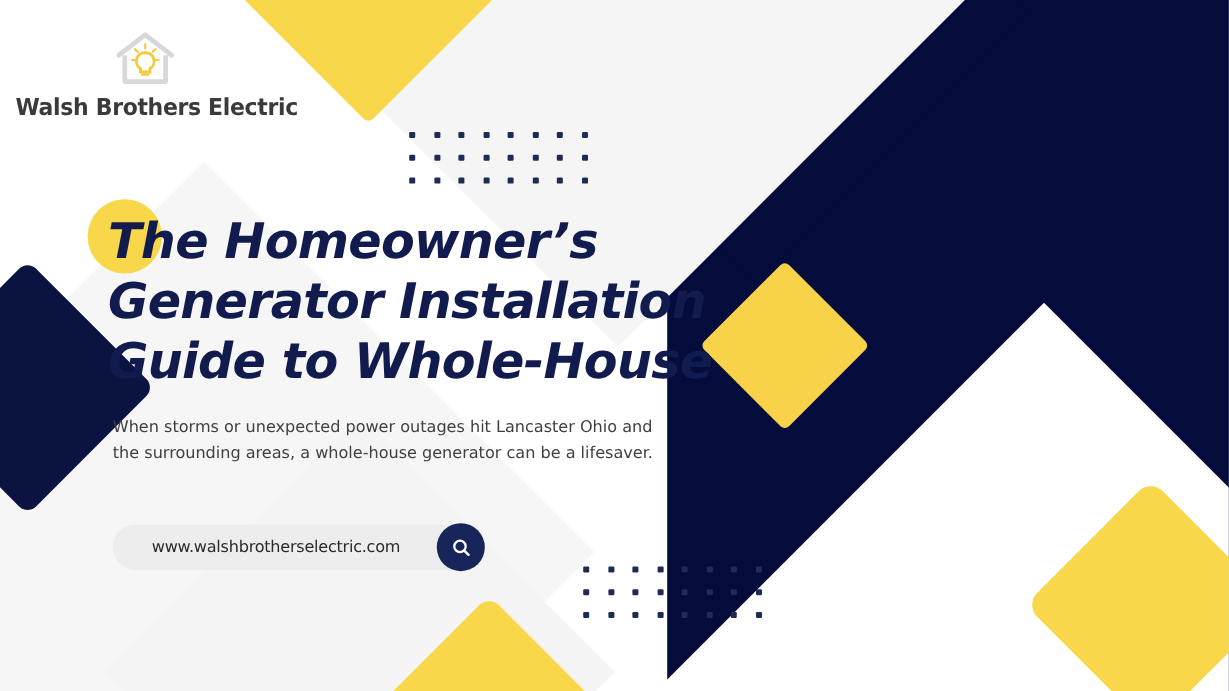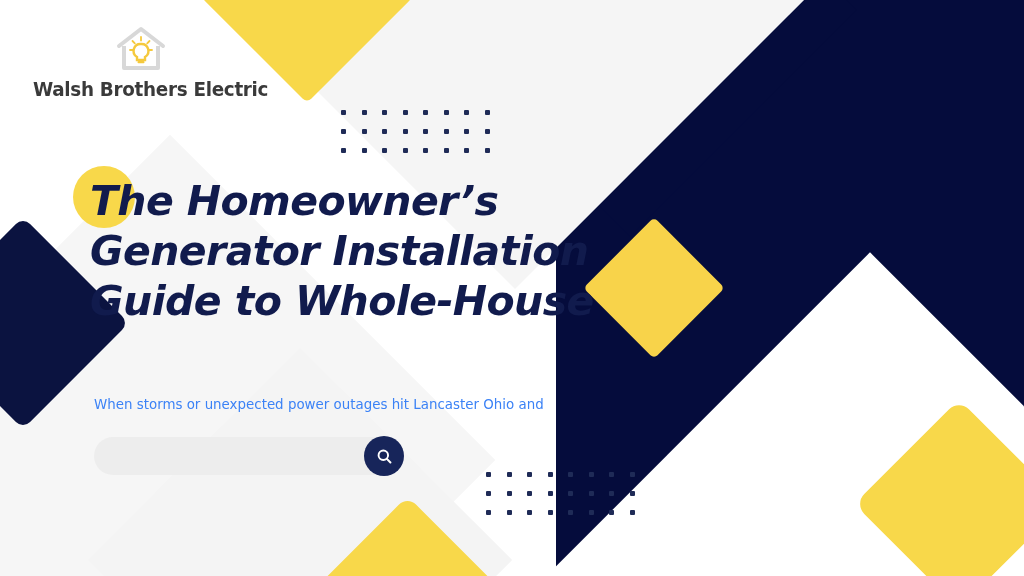--- a/index.html
+++ b/index.html
@@ -154,21 +154,21 @@
     background:#c0392b; border-radius:3px; transform:rotate(30deg);
   }
 
   
   .dotgrid { position:absolute; display:grid; z-index:5; }
   .dotgrid span { width:5px; height:5px; background:#1F2B57; border-radius:1px; }
   .dots-top    { left:341px; top:110px; grid-template-columns:repeat(8,20.5px); grid-template-rows:repeat(3,19px); }
   .dots-bottom { left:486px; top:472px; grid-template-columns:repeat(8,20.5px); grid-template-rows:repeat(3,19px); }
 
   
-  .logo { position:absolute; left:26px; top:24px; z-index:8; width:230px; text-align:center; }
+  .logo { position:absolute; left:6px; top:24px; z-index:8; width:230px; text-align:center; }
   .logo-mark { width:58px; height:50px; margin:0 auto 4px; position:relative; }
   .logo-text {
     font-family:"DejaVu Sans", sans-serif;
     font-size:19.5px; font-weight:700; color:#3A3A3A;
     letter-spacing:-0.3px; white-space:nowrap;
     transform:scaleX(.94); transform-origin:center;
   }
 
   
   .headline-block { position:absolute; left:90px; top:176px; z-index:8; width:510px; }
@@ -180,21 +180,21 @@
     font-family:"DejaVu Sans", sans-serif;
     font-size:41px; line-height:50px; font-weight:700;
     color:#111B4D; letter-spacing:-0.6px;
   }
   .headline span { display:block;font-style:italic; }
 
   
   .subtitle {
     position:absolute; left:94px; top:346px; z-index:8; width:470px;
     font-family:"DejaVu Sans", sans-serif;
-    font-size:13.4px; line-height:22px; color:#3b82f6; font-weight:400;margin-top:48px;
+    font-size:13.4px; line-height:22px; color:#404040; font-weight:400;
   }
 
   
   .url-pill {
     position:absolute; left:94px; top:437px; z-index:8;
     width:306px; height:38px; background:#EDEDED; border-radius:19px;
     display:flex; align-items:center; justify-content:center; padding-right:34px;
   }
   .url-text {
     font-family:"DejaVu Sans", sans-serif;
@@ -336,23 +336,25 @@
     <div class="hl-circle"></div>
     <h1 class="headline">
       <span>The Homeowner’s</span>
       <span>Generator Installation</span>
       <span>Guide to Whole-House</span>
     </h1>
   </div>
 
   <div class="subtitle">
     <div>When storms or unexpected power outages hit Lancaster Ohio and</div>
+    <div>the surrounding areas, a whole-house generator can be a lifesaver.</div>
   </div>
 
   <div class="url-pill">
+    <span class="url-text">www.walshbrotherselectric.com</span>
     <span class="url-btn">
       <svg viewBox="0 0 24 24" width="19" height="19">
         <circle cx="10.5" cy="10.5" r="6" fill="none" stroke="#ffffff" stroke-width="2.4"></circle>
         <line x1="15" y1="15" x2="19.5" y2="19.5" stroke="#ffffff" stroke-width="2.6" stroke-linecap="round"></line>
       </svg>
     </span>
   </div>
 
 </div>
 

